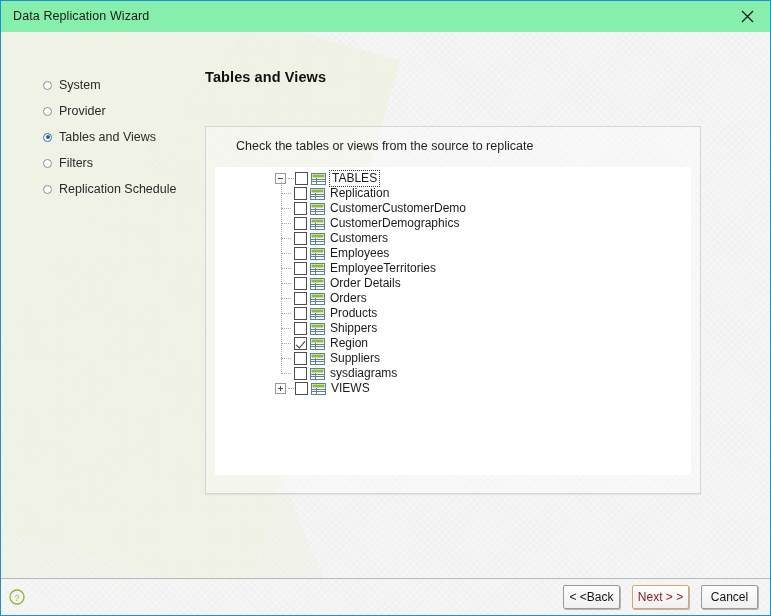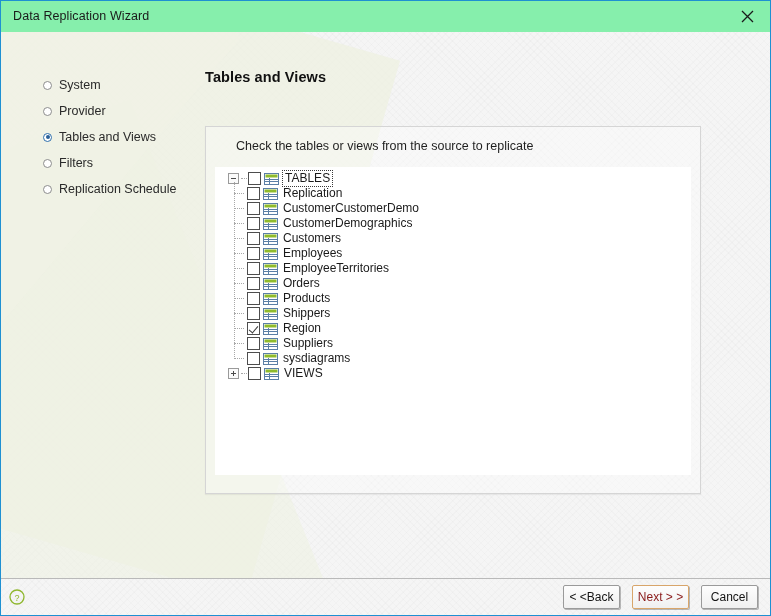--- a/index.html
+++ b/index.html
@@ -174,20 +174,21 @@
     width: 476px;
     height: 308px;
     background: #ffffff;
     box-sizing: border-box;
     overflow: hidden;
   }
 
   
   .tree-root {
     padding: 4px 0 0 13px;
+    margin-left: 47px;
   }
   .tnode {
     position: relative;
     height: 15px;
     display: flex;
     align-items: center;
     white-space: nowrap;
   }
   .tchildren {
     position: relative;
@@ -470,20 +471,33 @@
                   <span class="cbox"></span>
                   <span class="ticon">
                     <svg width="15" height="12" viewBox="0 0 15 12">
                       <rect x="0.5" y="0.5" width="14" height="11" fill="#ffffff" stroke="#5b7fa6" stroke-width="1"></rect>
                       <rect x="1.5" y="1.5" width="12" height="3" fill="#8fbb2c"></rect>
                       <line x1="1" y1="6.5" x2="14" y2="6.5" stroke="#5b7fa6" stroke-width="1"></line>
                       <line x1="1" y1="8.5" x2="14" y2="8.5" stroke="#5b7fa6" stroke-width="1"></line>
                       <line x1="5.5" y1="5" x2="5.5" y2="11.5" stroke="#5b7fa6" stroke-width="1"></line>
                     </svg>
                   </span>
+                  <span class="tlabel">Order Details</span>
+                </div>
+                <div class="tnode child">
+                  <span class="cbox"></span>
+                  <span class="ticon">
+                    <svg width="15" height="12" viewBox="0 0 15 12">
+                      <rect x="0.5" y="0.5" width="14" height="11" fill="#ffffff" stroke="#5b7fa6" stroke-width="1"></rect>
+                      <rect x="1.5" y="1.5" width="12" height="3" fill="#8fbb2c"></rect>
+                      <line x1="1" y1="6.5" x2="14" y2="6.5" stroke="#5b7fa6" stroke-width="1"></line>
+                      <line x1="1" y1="8.5" x2="14" y2="8.5" stroke="#5b7fa6" stroke-width="1"></line>
+                      <line x1="5.5" y1="5" x2="5.5" y2="11.5" stroke="#5b7fa6" stroke-width="1"></line>
+                    </svg>
+                  </span>
                   <span class="tlabel">Orders</span>
                 </div>
                 <div class="tnode child">
                   <span class="cbox"></span>
                   <span class="ticon">
                     <svg width="15" height="12" viewBox="0 0 15 12">
                       <rect x="0.5" y="0.5" width="14" height="11" fill="#ffffff" stroke="#5b7fa6" stroke-width="1"></rect>
                       <rect x="1.5" y="1.5" width="12" height="3" fill="#8fbb2c"></rect>
                       <line x1="1" y1="6.5" x2="14" y2="6.5" stroke="#5b7fa6" stroke-width="1"></line>
                       <line x1="1" y1="8.5" x2="14" y2="8.5" stroke="#5b7fa6" stroke-width="1"></line>

